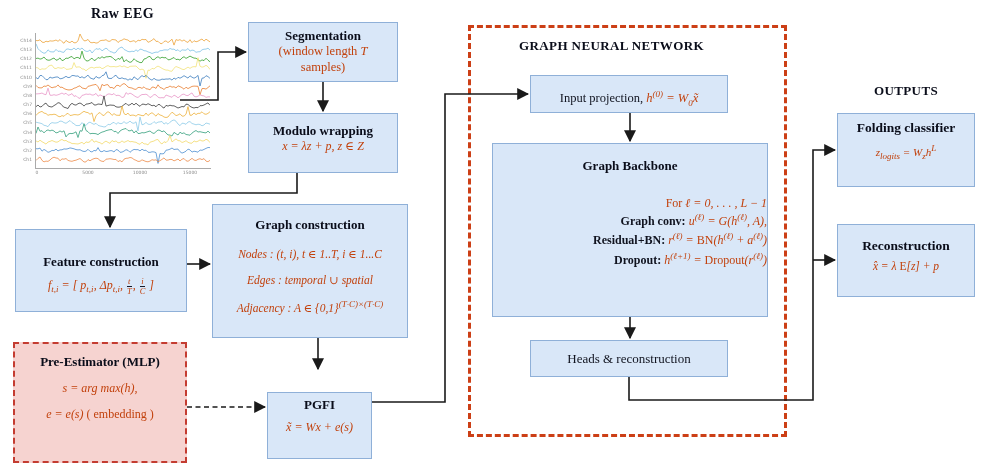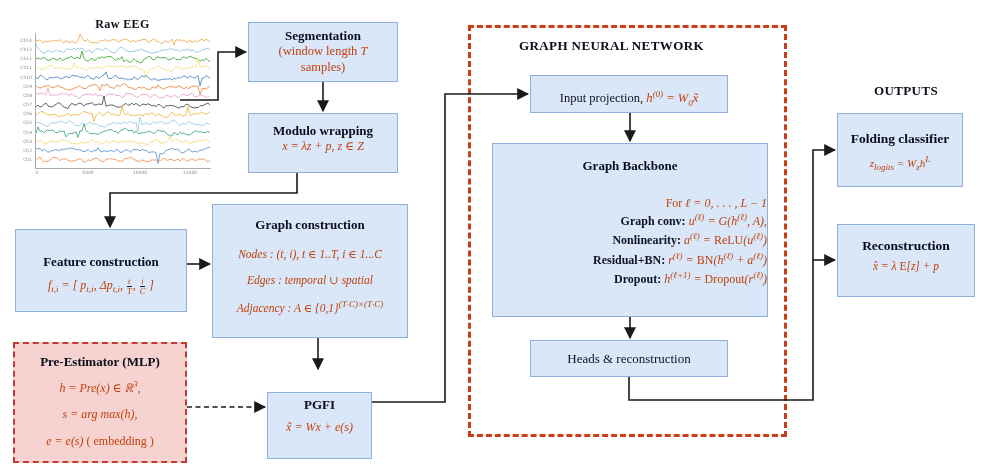--- a/index.html
+++ b/index.html
@@ -49,21 +49,21 @@
       <path d="M318,338 L318,369" marker-end="url(#ah)"></path>
       <path d="M187,407 L265,407" stroke-dasharray="5 3.5" marker-end="url(#ah)"></path>
       <path d="M372,402 L445,402 L445,94 L528,94" marker-end="url(#ah)"></path>
       <path d="M630,113 L630,141" marker-end="url(#ah)"></path>
       <path d="M630,317 L630,338" marker-end="url(#ah)"></path>
       <path d="M629,377 L629,400 L813,400 L813,150 L835,150" marker-end="url(#ah)"></path>
       <path d="M813,260 L835,260" marker-end="url(#ah)"></path>
     </g>
   </svg>
 
-  <div class="seclabel" style="left:30px;top:6px;width:185px;font-size:12px;margin-top:11px;">Raw EEG</div>
+  <div class="seclabel" style="left:30px;top:6px;width:185px;font-size:14px;">Raw EEG</div>
   <div id="eeg-axis"></div>
   <svg id="eeg-svg" width="174" height="134">
       <polyline points="0,7.5 2,7.7 4,6.8 6,9.1 8,9.5 10,8.2 12,8.8 14,7.8 16,8.1 18,7.8 20,7.0 22,8.3 24,6.6 26,8.7 28,10.3 30,7.4 32,8.9 34,9.6 36,8.1 38,9.8 40,9.7 42,7.8 44,1.0 46,5.1 48,7.8 50,7.7 52,6.4 54,9.2 56,9.8 58,9.3 60,10.1 62,9.7 64,7.8 66,7.3 68,7.3 70,6.7 72,8.2 74,8.3 76,6.5 78,6.7 80,7.0 82,9.5 84,7.8 86,7.2 88,5.8 90,6.6 92,7.0 94,8.8 96,8.2 98,7.7 100,9.3 102,7.1 104,7.8 106,6.3 108,6.7 110,6.5 112,9.3 114,8.5 116,7.2 118,5.6 120,8.4 122,8.3 124,10.3 126,10.7 128,8.5 130,7.9 132,9.6 134,8.0 136,6.2 138,12.1 140,6.6 142,7.4 144,6.6 146,8.2 148,6.9 150,8.6 152,9.4 154,6.7 156,9.7 158,7.7 160,8.8 162,8.2 164,7.0 166,6.0 168,8.1 170,6.2 172,7.5 174,8.9" fill="none" stroke="#eca33b" stroke-width="0.8"></polyline>
       <polyline points="0,10.8 2,15.7 4,17.7 6,19.2 8,20.3 10,19.6 12,16.8 14,18.7 16,18.9 18,18.9 20,16.4 22,18.4 24,18.1 26,19.1 28,19.3 30,16.4 32,15.9 34,16.6 36,16.7 38,15.0 40,16.8 42,15.1 44,16.5 46,15.0 48,17.1 50,18.3 52,18.4 54,17.0 56,20.0 58,17.7 60,15.6 62,16.3 64,15.6 66,17.9 68,16.4 70,15.1 72,16.6 74,18.6 76,19.0 78,20.1 80,19.2 82,16.2 84,14.8 86,14.0 88,16.4 90,17.4 92,18.5 94,18.8 96,18.2 98,18.6 100,16.8 102,18.4 104,16.1 106,16.5 108,17.7 110,17.9 112,18.9 114,19.5 116,20.5 118,19.7 120,19.1 122,19.3 124,17.7 126,17.6 128,16.9 130,16.9 132,17.1 134,15.4 136,16.3 138,16.1 140,17.7 142,16.7 144,18.7 146,16.8 148,17.1 150,17.2 152,15.5 154,18.1 156,17.1 158,17.5 160,19.3 162,18.8 164,18.7 166,16.8 168,16.2 170,16.1 172,15.2 174,17.1" fill="none" stroke="#7fc1e6" stroke-width="0.8"></polyline>
       <polyline points="0,25.5 2,25.1 4,26.1 6,25.6 8,24.0 10,26.4 12,27.2 14,27.1 16,25.9 18,25.0 20,27.2 22,26.7 24,24.9 26,27.6 28,26.9 30,25.1 32,25.4 34,24.1 36,23.5 38,25.9 40,24.6 42,24.4 44,25.8 46,18.1 48,25.1 50,27.7 52,28.0 54,26.6 56,25.1 58,27.5 60,26.8 62,24.5 64,25.4 66,23.7 68,25.0 70,23.8 72,23.8 74,23.4 76,24.2 78,26.2 80,27.5 82,25.3 84,26.4 86,23.6 88,28.9 90,26.7 92,28.3 94,29.4 96,28.5 98,25.7 100,27.7 102,28.6 104,29.6 106,29.5 108,26.0 110,25.5 112,23.9 114,23.4 116,26.3 118,26.8 120,24.9 122,23.7 124,25.3 126,24.2 128,24.8 130,24.6 132,26.8 134,26.6 136,25.5 138,24.5 140,26.6 142,26.2 144,27.1 146,24.9 148,23.7 150,25.4 152,24.3 154,23.1 156,24.2 158,25.1 160,25.2 162,26.7 164,28.2 166,26.9 168,27.6 170,25.2 172,27.2 174,28.8" fill="none" stroke="#33a02c" stroke-width="0.8"></polyline>
       <polyline points="0,34.6 2,34.9 4,36.8 6,35.8 8,36.1 10,35.8 12,33.5 14,32.4 16,32.2 18,35.1 20,35.6 22,34.5 24,35.1 26,35.2 28,34.3 30,36.3 32,36.3 34,35.9 36,35.5 38,29.6 40,34.3 42,33.9 44,34.0 46,35.9 48,36.1 50,37.8 52,36.1 54,34.8 56,34.2 58,35.2 60,34.3 62,34.4 64,34.1 66,35.7 68,34.9 70,33.4 72,32.6 74,33.7 76,33.7 78,33.5 80,33.9 82,33.5 84,32.7 86,33.9 88,32.9 90,34.0 92,34.7 94,33.3 96,33.2 98,33.1 100,33.0 102,35.0 104,36.8 106,36.1 108,37.0 110,45.3 112,37.2 114,37.3 116,35.3 118,36.0 120,34.2 122,33.1 124,34.1 126,35.4 128,36.4 130,37.1 132,37.1 134,38.1 136,38.2 138,35.2 140,33.5 142,34.3 144,35.1 146,36.2 148,36.6 150,35.4 152,34.1 154,35.4 156,34.0 158,33.6 160,33.9 162,24.7 164,33.2 166,34.2 168,33.6 170,32.3 172,33.7 174,36.5" fill="none" stroke="#f2e27a" stroke-width="0.8"></polyline>
       <polyline points="0,44.6 2,45.9 4,42.5 6,42.6 8,44.6 10,46.7 12,46.5 14,44.0 16,45.1 18,44.5 20,44.0 22,44.0 24,45.8 26,45.5 28,44.6 30,43.3 32,44.6 34,44.3 36,42.5 38,42.6 40,43.2 42,42.9 44,44.8 46,43.7 48,45.1 50,43.8 52,42.1 54,44.8 56,45.7 58,46.2 60,43.4 62,44.9 64,44.9 66,42.7 68,42.1 70,38.8 72,45.1 74,45.5 76,45.3 78,43.3 80,42.2 82,45.0 84,45.6 86,44.8 88,45.8 90,45.8 92,47.2 94,45.8 96,47.0 98,43.8 100,45.4 102,46.7 104,44.2 106,42.6 108,43.9 110,42.3 112,44.5 114,46.1 116,47.2 118,45.3 120,46.8 122,47.2 124,47.1 126,46.1 128,46.4 130,46.0 132,46.1 134,45.7 136,47.1 138,45.0 140,46.3 142,44.3 144,45.2 146,44.1 148,42.7 150,43.9 152,45.1 154,42.8 156,44.2 158,45.2 160,44.2 162,42.4 164,53.0 166,45.2 168,44.9 170,42.7 172,43.6 174,45.4" fill="none" stroke="#3f7fbf" stroke-width="0.8"></polyline>
       <polyline points="0,52.3 2,54.5 4,54.9 6,54.8 8,53.0 10,53.4 12,52.0 14,53.6 16,54.8 18,54.1 20,53.9 22,51.9 24,54.3 26,54.2 28,55.5 30,56.4 32,56.9 34,56.9 36,56.5 38,55.2 40,54.7 42,53.5 44,52.8 46,55.0 48,55.4 50,55.9 52,53.3 54,52.9 56,52.2 58,51.8 60,51.4 62,53.7 64,57.7 66,51.4 68,52.7 70,51.8 72,51.7 74,54.7 76,54.4 78,55.6 80,52.8 82,52.2 84,53.5 86,51.6 88,50.5 90,51.8 92,54.1 94,54.7 96,55.0 98,56.1 100,56.4 102,54.5 104,54.4 106,55.4 108,53.8 110,55.8 112,56.0 114,56.8 116,54.1 118,54.2 120,55.4 122,51.8 124,54.5 126,55.1 128,56.5 130,54.6 132,54.4 134,53.0 136,54.2 138,53.7 140,55.0 142,52.8 144,53.6 146,54.6 148,56.2 150,54.2 152,55.6 154,54.5 156,53.4 158,53.1 160,53.2 162,53.3 164,61.7 166,55.6 168,55.5 170,56.1 172,54.5 174,52.8" fill="none" stroke="#e87e30" stroke-width="0.8"></polyline>
       <polyline points="0,60.9 2,60.8 4,60.6 6,60.0 8,61.2 10,61.7 12,55.2 14,62.2 16,62.3 18,61.7 20,62.3 22,61.8 24,61.0 26,60.0 28,61.3 30,60.2 32,62.3 34,61.8 36,60.6 38,63.4 40,62.7 42,64.7 44,65.4 46,62.4 48,61.9 50,61.0 52,61.4 54,61.0 56,62.1 58,61.9 60,60.4 62,63.3 64,61.9 66,62.7 68,64.4 70,62.4 72,61.0 74,61.0 76,61.8 78,60.5 80,62.7 82,62.2 84,62.8 86,64.5 88,64.0 90,59.6 92,61.3 94,60.1 96,61.1 98,62.6 100,63.9 102,64.5 104,62.7 106,61.5 108,61.5 110,61.2 112,62.3 114,64.6 116,63.4 118,61.5 120,61.9 122,64.2 124,64.9 126,64.6 128,64.9 130,62.0 132,62.8 134,63.5 136,64.3 138,62.1 140,63.2 142,64.8 144,63.3 146,61.5 148,61.1 150,62.4 152,62.6 154,61.1 156,59.9 158,63.2 160,63.9 162,63.2 164,61.8 166,62.6 168,62.9 170,64.4 172,63.8 174,63.9" fill="none" stroke="#e897c8" stroke-width="0.8"></polyline>
       <polyline points="0,73.7 2,72.0 4,74.0 6,73.4 8,71.2 10,70.1 12,72.9 14,73.7 16,74.0 18,72.6 20,71.4 22,69.7 24,70.1 26,72.5 28,74.2 30,74.8 32,75.5 34,72.0 36,70.3 38,71.7 40,72.1 42,70.7 44,70.0 46,71.1 48,73.1 50,71.1 52,70.9 54,70.4 56,69.5 58,71.9 60,72.0 62,71.0 64,71.2 66,71.6 68,62.9 70,73.1 72,72.5 74,72.0 76,72.2 78,72.3 80,73.8 82,74.2 84,74.0 86,73.3 88,71.7 90,70.3 92,72.3 94,71.8 96,70.2 98,72.0 100,70.2 102,72.0 104,73.3 106,71.2 108,71.2 110,71.9 112,70.7 114,71.6 116,72.8 118,72.2 120,73.8 122,71.5 124,71.7 126,73.8 128,75.1 130,72.4 132,73.1 134,72.2 136,72.8 138,72.8 140,73.9 142,75.0 144,74.3 146,73.5 148,73.9 150,71.2 152,71.4 154,73.3 156,74.4 158,75.0 160,74.4 162,74.7 164,72.7 166,72.7 168,72.0 170,70.9 172,69.9 174,72.3" fill="none" stroke="#3b3b3b" stroke-width="0.8"></polyline>
@@ -123,21 +123,20 @@
     <div class="fm" style="margin-top:8px;line-height:2.3;font-size:11.5px;">
       <div>Nodes : (t, i), t ∈ 1..T, i ∈ 1...C</div>
       <div>Edges : temporal ∪ spatial</div>
       <div>Adjacency : A ∈ {0,1}<sup>(T·C)×(T·C)</sup></div>
     </div>
   </div>
 
   <div class="bx" id="pre-box" style="left:13px;top:342px;width:174px;height:121px;padding-top:10px;">
     <div class="bt">Pre-Estimator (MLP)</div>
     <div class="fm" style="margin-top:5px;line-height:2.2;font-size:12px;">
-      <div>h = Pre(x) ∈ ℝ<sup>3</sup>,</div>
       <div>s = arg max(h),</div>
       <div>e = e(s) <span class="rm">( embedding )</span></div>
     </div>
   </div>
 
   <div class="bx" style="left:267px;top:392px;width:105px;height:67px;padding-top:4px;">
     <div class="bt">PGFI</div>
     <div class="fm" style="margin-top:7px;">x̃ = Wx + e(s)</div>
   </div>
 
@@ -151,41 +150,37 @@
 
   <div class="bx" style="left:492px;top:143px;width:276px;height:174px;padding-top:14px;">
     <div class="bt">Graph Backbone</div>
     <div class="bklines" style="margin-top:22px;">
       <div class="fm" style="padding-left:14px;font-size:12px;text-align:right;"><span class="rm">For</span> ℓ = 0, . . . , L − 1</div>
       <div class="bkrow">
         <span class="bl">Graph conv:</span>
         <span class="fm">u<sup>(ℓ)</sup> = G(h<sup>(ℓ)</sup>, A),</span>
       </div>
       <div class="bkrow">
-        <span class="bl">Nonlinearity:</span>
-        <span class="fm">a<sup>(ℓ)</sup> = <span class="rm">ReLU</span>(u<sup>(ℓ)</sup>)</span>
-      </div>
-      <div class="bkrow">
         <span class="bl">Residual+BN:</span>
         <span class="fm">r<sup>(ℓ)</sup> = <span class="rm">BN</span>(h<sup>(ℓ)</sup> + a<sup>(ℓ)</sup>)</span>
       </div>
       <div class="bkrow">
         <span class="bl">Dropout:</span>
         <span class="fm">h<sup>(ℓ+1)</sup> = <span class="rm">Dropout</span>(r<sup>(ℓ)</sup>)</span>
       </div>
     </div>
   </div>
 
   <div class="bx" style="left:530px;top:340px;width:198px;height:37px;line-height:35px;font-size:13px;">
     <span>Heads &amp; reconstruction</span>
   </div>
 
   <div class="seclabel" style="left:837px;top:83px;width:138px;">OUTPUTS</div>
 
-  <div class="bx" style="left:837px;top:113px;width:126px;height:74px;padding-top:17px;">
+  <div class="bx" style="left:837px;top:113px;width:138px;height:74px;padding-top:6px;">
     <div class="bt" style="font-size:13.5px;">Folding classifier</div>
     <div class="fm" style="margin-top:7px;font-size:11px;">z<sub>logits</sub> = W<sub>z</sub>h<sup>L</sup></div>
   </div>
 
   <div class="bx" style="left:837px;top:224px;width:138px;height:73px;padding-top:13px;">
     <div class="bt" style="font-size:13.5px;">Reconstruction</div>
     <div class="fm" style="margin-top:6px;font-size:11.5px;">x̂ = λ <span class="rm">E</span>[z] + p</div>
   </div>
 
 </div>

